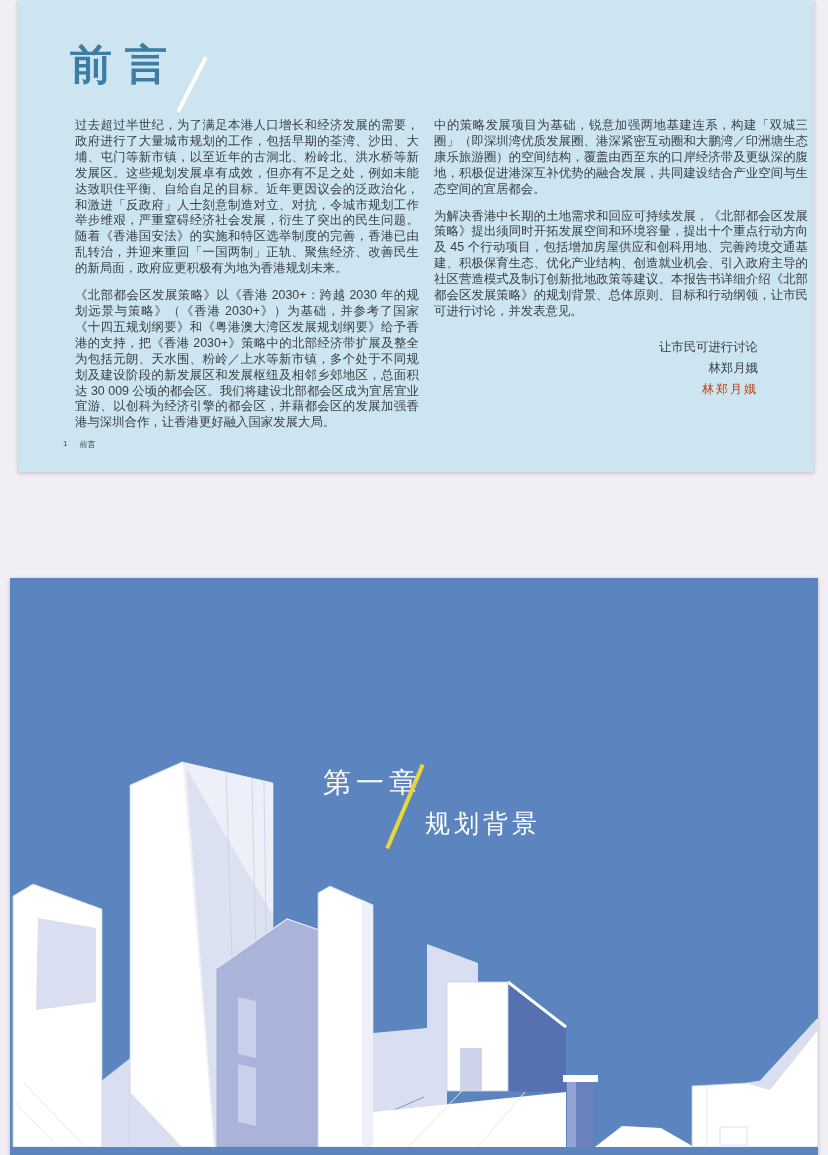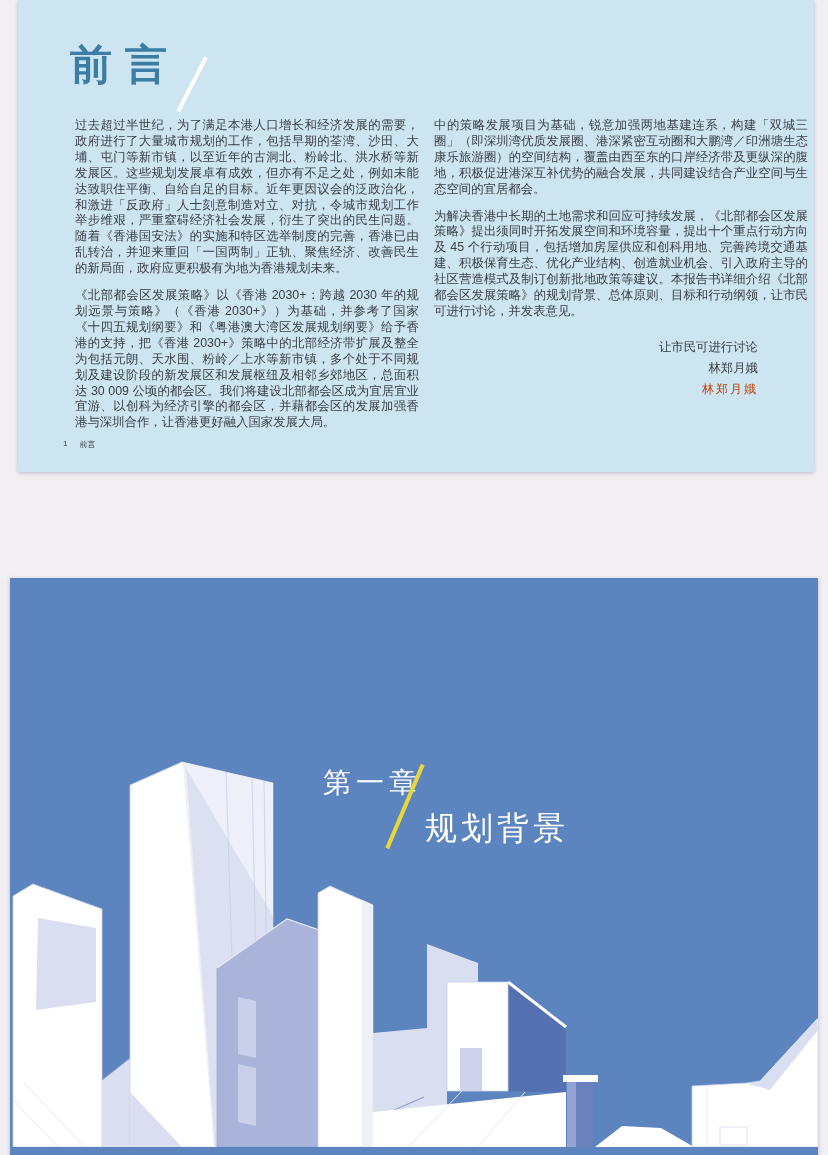--- a/index.html
+++ b/index.html
@@ -63,21 +63,21 @@
     background:#5c84be;
     overflow:hidden;
   }
   #page2 svg{position:absolute;left:0;top:0;}
   .chapter-num{
     position:absolute;left:313px;top:186px;
     font-size:28px;letter-spacing:5px;color:#ffffff;font-weight:400;
   }
   .chapter-name{
     position:absolute;left:415px;top:229px;
-    font-size:32px;letter-spacing:4px;color:#ffffff;font-weight:400;
+    font-size:25px;letter-spacing:4px;color:#ffffff;font-weight:400;
   }
   .chapter-slash{
     position:absolute;left:393px;top:183px;
     width:4px;height:91px;background:#e9d63c;
     transform:rotate(23deg);
   }
 </style>
 </head>
 <body>
 

